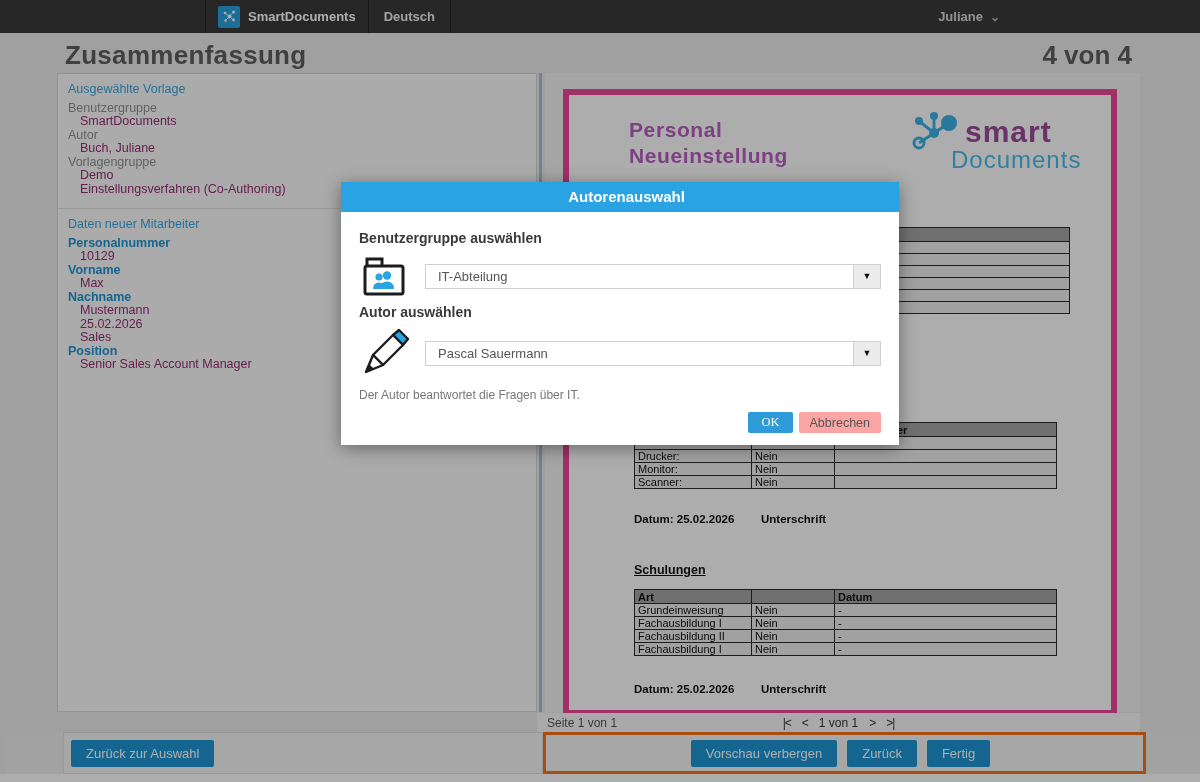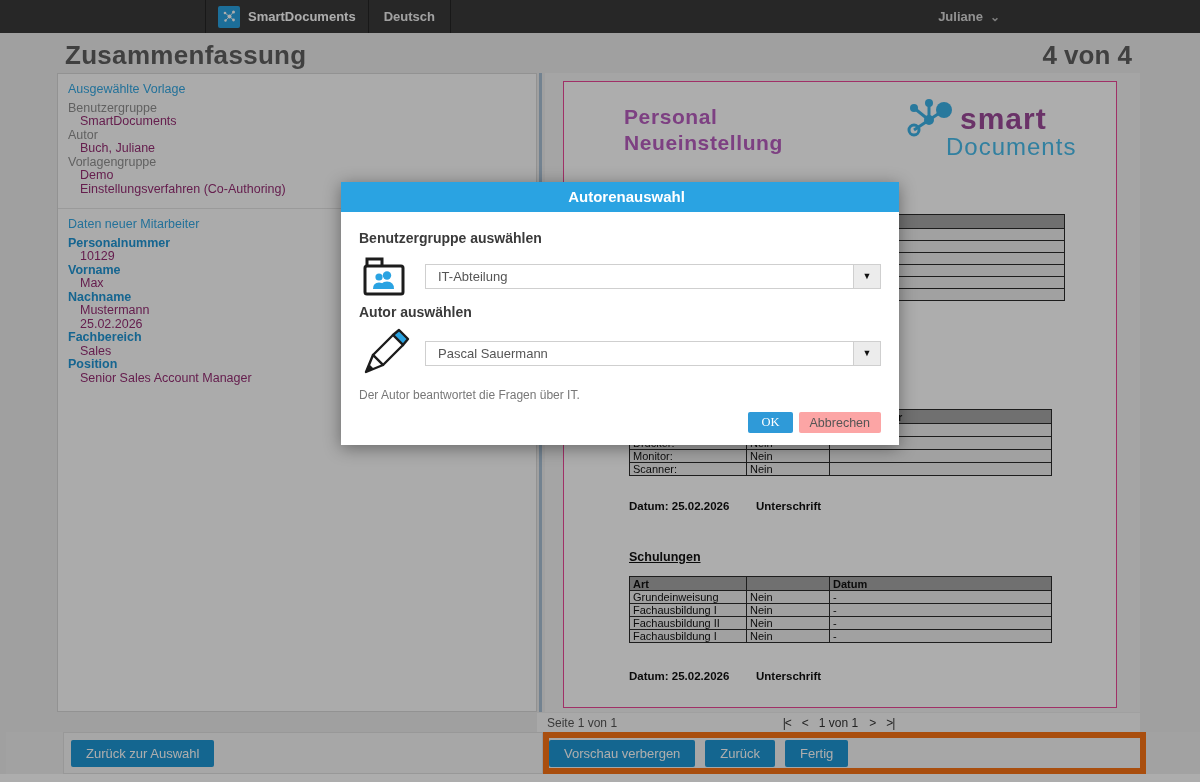--- a/index.html
+++ b/index.html
@@ -38,22 +38,22 @@
   .f-label { color:#8f8f8f; }
   .sec2 .f-label { color:#2196d4; font-weight:bold; }
   .f-value { color:#962e74; padding-left:12px; }
 
   .v-divider { position:absolute; left:539px; top:73px; width:3px; height:639px;
     background:#a9c0d4; }
 
   
   .preview-panel { position:absolute; left:545px; top:73px; width:595px; height:639px;
     background:#f4f4f4; }
-  .doc-page { position:absolute; left:18px; top:8px; width:554px; height:627px;
-    background:#fff; border:1px solid #ec4899; }
+  .doc-page { position:absolute; left:18px; top:16px; width:554px; height:627px;
+    background:#fff; border:6px solid #ec4899; }
   .doc-title { position:absolute; left:60px; top:22px; font-size:21px; font-weight:bold;
     color:#b95fc0; line-height:26px; letter-spacing:.6px; }
   .doc-logo { position:absolute; left:338px; top:14px; width:212px; height:72px; }
   .logo-smart { position:absolute; left:58px; top:6px; font-size:30px; font-weight:bold;
     color:#9c4a9a; letter-spacing:1px; }
   .logo-docs { position:absolute; left:44px; top:37px; font-size:24px; color:#49bdec;
     letter-spacing:1px; }
 
   table.doc-table { border-collapse:collapse; table-layout:fixed; position:absolute; }
   .doc-table td { border:1px solid #2b2b2b; font-size:11px; padding:0 3px; height:13px;
@@ -77,22 +77,22 @@
   .pagebar .status { margin-left:10px; }
   .pagebar .controls { position:absolute; left:50%; transform:translateX(-50%);
     display:flex; gap:11px; align-items:center; color:#333; }
   .pg-btn { cursor:pointer; font-size:12px; letter-spacing:-1px; }
 
   
   .footer { position:absolute; left:6px; top:732px; width:1200px; height:42px; background:#efefef; }
   .footer-left { position:absolute; left:57px; top:0; width:480px; height:42px;
     background:#f6f6f6; border:1px solid #e1e1e1; }
   .footer-right { position:absolute; left:537px; top:0; width:603px; height:42px;
-    background:#f6f6f6; border:6px solid #f97316; display:flex; align-items:center;
-    justify-content:flex-start; gap:10px; padding-right:8px; }
+    background:#f6f6f6; border:3px solid #f97316; display:flex; align-items:center;
+    justify-content:center; gap:10px; padding-right:8px; }
   .btn { background:#1e97d4; color:#fff; font-size:13px; border:none; height:27px;
     padding:0 15px; border-radius:2px; font-family:inherit; cursor:pointer; }
   .footer-left .btn { margin:7px 0 0 7px; }
   .bottom-strip { position:absolute; left:0; top:774px; width:1200px; height:8px; background:#fff; }
 
   
   .dim-overlay { position:absolute; inset:0; background:rgba(0,0,0,.32); z-index:50; }
   .modal { position:absolute; left:341px; top:182px; width:558px; z-index:100;
     background:#fff; box-shadow:0 3px 16px rgba(0,0,0,.4); }
   .modal-header { height:30px; background:#2aa3e2; color:#fff; font-size:15px;
@@ -160,21 +160,20 @@
   </div>
   <div class="section sec2">
     <div class="sec-heading">Daten neuer Mitarbeiter</div>
     <div class="f-label">Personalnummer</div>
     <div class="f-value">10129</div>
     <div class="f-label">Vorname</div>
     <div class="f-value">Max</div>
     <div class="f-label">Nachname</div>
     <div class="f-value">Mustermann</div>
     <div class="f-value">25.02.2026</div>
-    <div class="f-label">Fachbereich</div>
     <div class="f-value">Sales</div>
     <div class="f-label">Position</div>
     <div class="f-value">Senior Sales Account Manager</div>
   </div>
 </div>
 
 <div class="v-divider"></div>
 
 <div class="preview-panel">
   <div class="doc-page">

